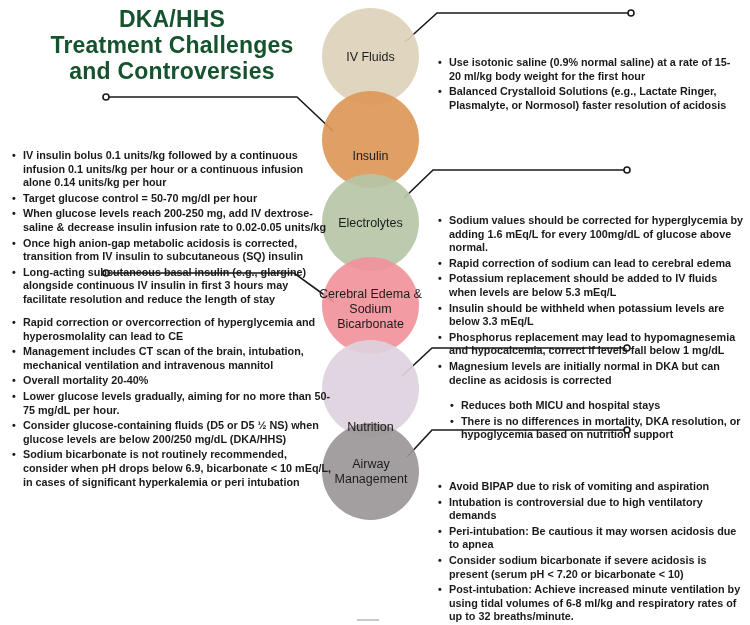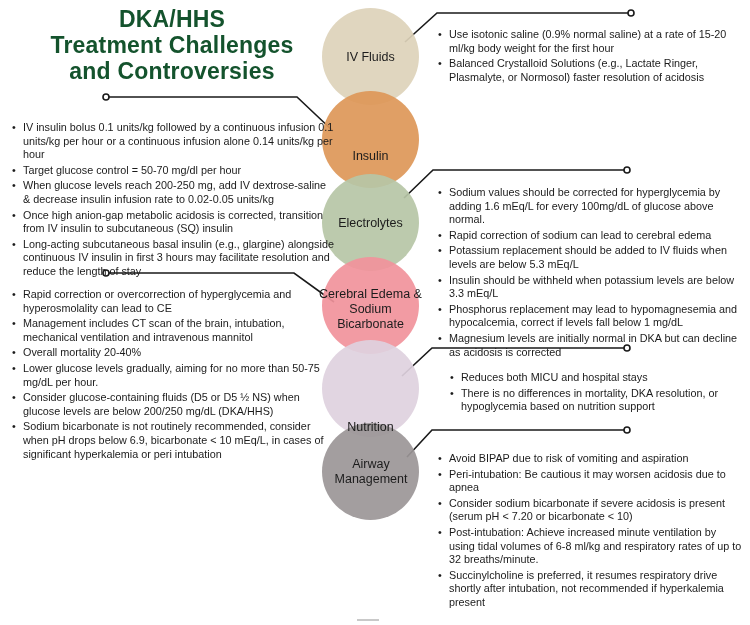--- a/index.html
+++ b/index.html
@@ -15,21 +15,21 @@
   .connectors { position:absolute; left:0; top:0; width:750px; height:625px; }
   .circle {
     position:absolute; width:97px; height:97px; border-radius:50%;
     opacity:0.92;
   }
   .circle-label {
     position:absolute; width:97px; text-align:center;
     font-weight:normal; font-size:12.5px; line-height:15px; color:#1c1c1c;
     transform:translateY(-50%);
   }
-  .bullets { position:absolute; font-size:10.8px; line-height:13.6px; font-weight:normal; }
+  .bullets { position:absolute; font-size:10.8px; line-height:13.6px; font-weight:bold;margin-top:28px; }
   .bullets .row { position:relative; padding-left:13px; margin-bottom:2px; }
   .bullets .row::before { content:"\2022"; position:absolute; left:2px; top:0; }
   .watermark-remnant {
     position:absolute; left:357px; top:619px; width:22px; height:2px;
     background:#c9c9c9;
   }
   svg { display:block; }
 </style>
 </head>
 <body>
@@ -105,20 +105,21 @@
       <div class="row">Lower glucose levels gradually, aiming for no more than 50-75 mg/dL per hour.</div>
       <div class="row">Consider glucose-containing fluids (D5 or D5 ½ NS) when glucose levels are below 200/250 mg/dL (DKA/HHS)</div>
       <div class="row">Sodium bicarbonate is not routinely recommended, consider when pH drops below 6.9, bicarbonate &lt; 10 mEq/L, in cases of significant hyperkalemia or peri intubation</div>
     </div>
   <div class="bullets" style="left:448px; top:371px; width:300px;">
       <div class="row">Reduces both MICU and hospital stays</div>
       <div class="row">There is no differences in mortality, DKA resolution, or hypoglycemia based on nutrition support</div>
     </div>
   <div class="bullets" style="left:436px; top:452px; width:308px;">
       <div class="row">Avoid BIPAP due to risk of vomiting and aspiration</div>
+      <div class="row">Intubation is controversial due to high ventilatory demands</div>
       <div class="row">Peri-intubation: Be cautious it may worsen acidosis due to apnea</div>
       <div class="row">Consider sodium bicarbonate if severe acidosis is present (serum pH &lt; 7.20 or bicarbonate &lt; 10)</div>
       <div class="row">Post-intubation: Achieve increased minute ventilation by using tidal volumes of 6-8 ml/kg and respiratory rates of up to 32 breaths/minute.</div>
       <div class="row">Succinylcholine is preferred, it resumes respiratory drive shortly after intubation, not recommended if hyperkalemia present</div>
     </div>
 
   <div class="watermark-remnant"></div>
 
 </div>
 

